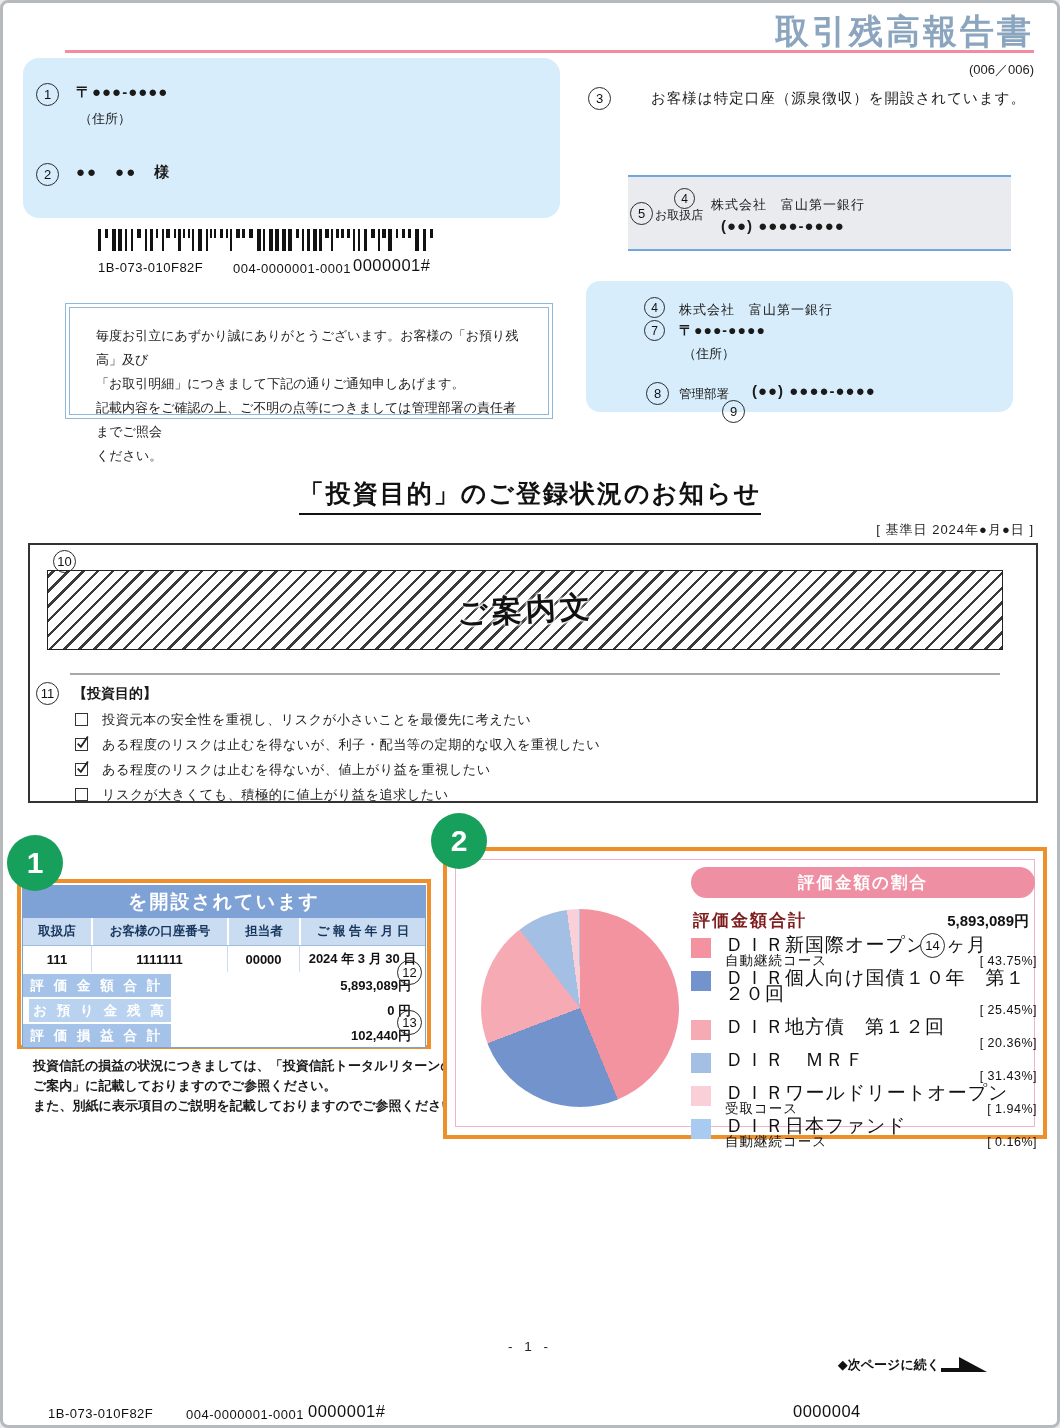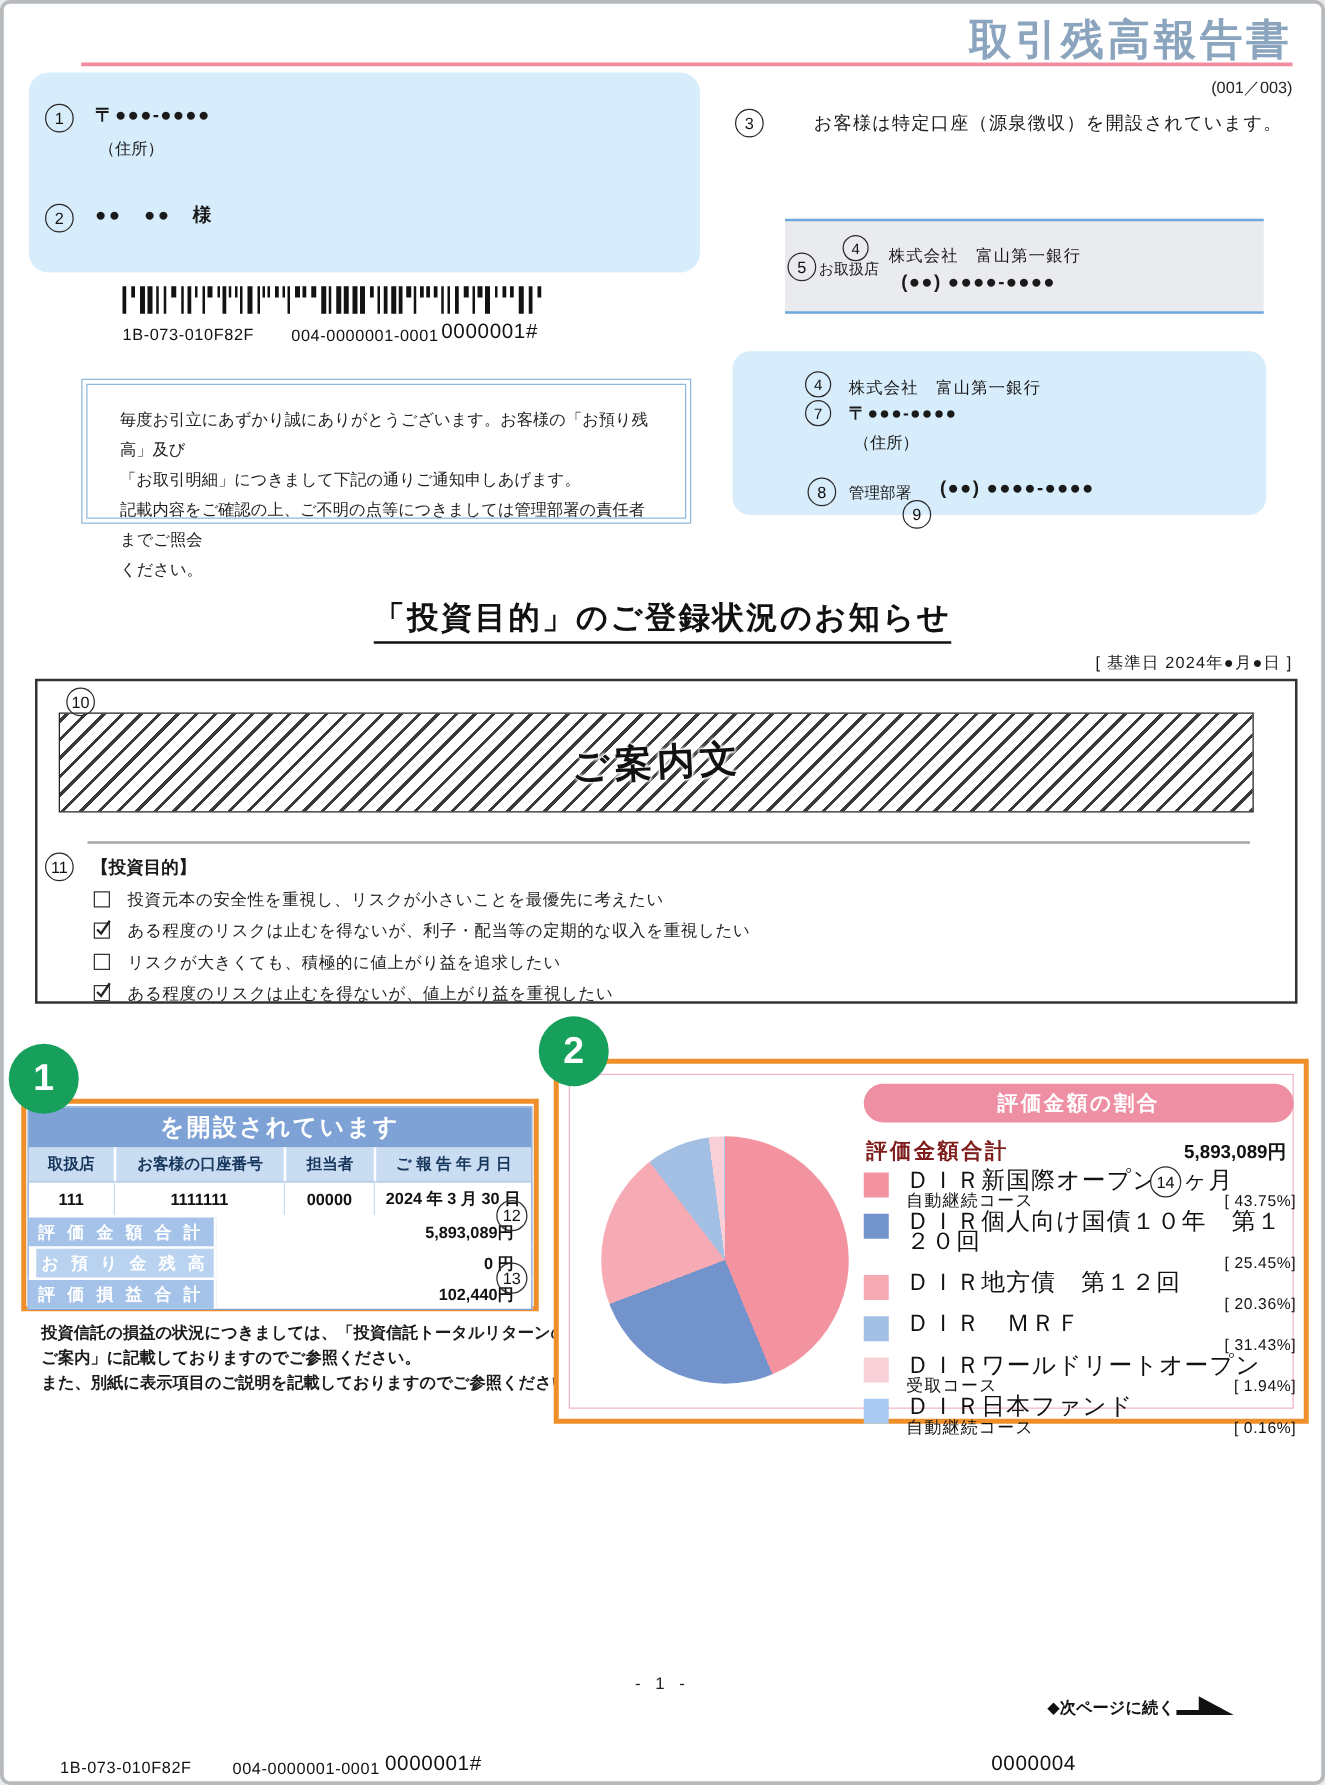--- a/index.html
+++ b/index.html
@@ -109,21 +109,21 @@
   .f-c3{left:305px;top:1399px;}
   .f-right{left:790px;top:1399px;}
 </style>
 </head>
 <body>
 
 <div class="page">
 
   <div class="abs doc-title">取引残高報告書</div>
   <div class="abs title-rule"></div>
-  <div class="abs page-ind">(001／003)</div>
+  <div class="abs page-ind">(006／006)</div>
 
   <div class="abs blue-panel recipient-box">
     <span class="circ" style="left:13px;top:25px;">
         <span>1</span>
       </span>
     <div class="abs postal" style="left:53px;top:25px;">〒●●●-●●●●</div>
     <div class="abs small-label" style="left:56px;top:52px;">（住所）</div>
     <span class="circ" style="left:13px;top:105px;">
         <span>2</span>
       </span>
@@ -253,30 +253,30 @@
         </div>
         <div class="opt-row">
           <span class="cb">
             <svg viewBox="0 0 14 14">
               <path d="M2.5 8 L5.5 11 L12 1.5" fill="none" stroke="#222" stroke-width="1.7"></path>
             </svg>
           </span>
           <span class="opt-label">ある程度のリスクは止むを得ないが、利子・配当等の定期的な収入を重視したい</span>
         </div>
         <div class="opt-row">
-          <span class="cb"></span>
-          <span class="opt-label">リスクが大きくても、積極的に値上がり益を追求したい</span>
-        </div>
-        <div class="opt-row">
           <span class="cb">
             <svg viewBox="0 0 14 14">
               <path d="M2.5 8 L5.5 11 L12 1.5" fill="none" stroke="#222" stroke-width="1.7"></path>
             </svg>
           </span>
           <span class="opt-label">ある程度のリスクは止むを得ないが、値上がり益を重視したい</span>
+        </div>
+        <div class="opt-row">
+          <span class="cb"></span>
+          <span class="opt-label">リスクが大きくても、積極的に値上がり益を追求したい</span>
         </div>
       </div>
   </div>
   <span class="circ" style="left:50px;top:547px;">
       <span>10</span>
     </span>
   <span class="circ" style="left:33px;top:679px;">
       <span>11</span>
     </span>
 

